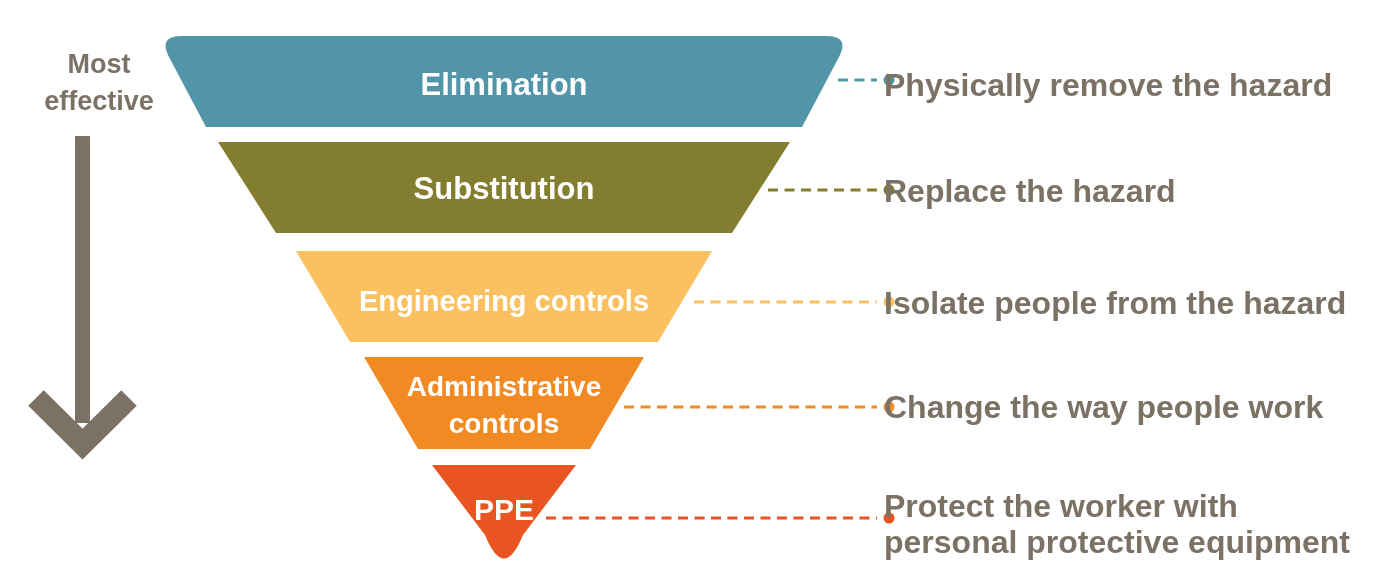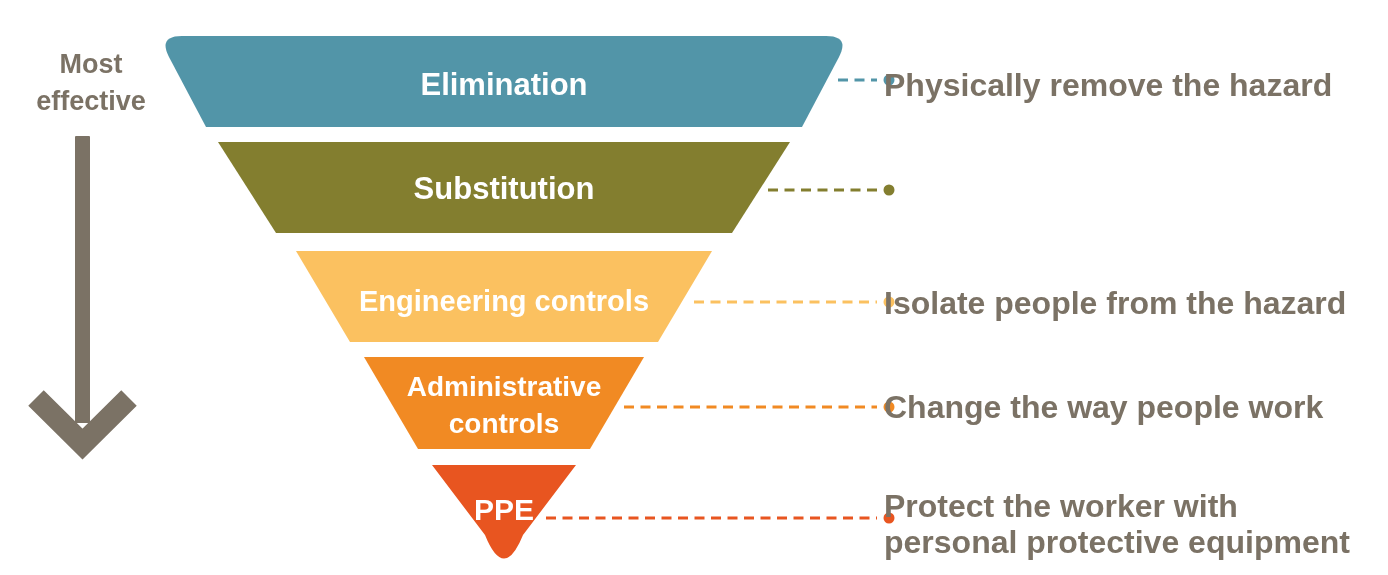--- a/index.html
+++ b/index.html
@@ -2,21 +2,21 @@
 <html><head>
 <meta charset="utf-8">
 <style>
   html,body { margin:0; padding:0; background:#ffffff; }
   .stage {
     position:relative; width:1388px; height:575px;
     background:#ffffff; overflow:hidden;
     font-family:"Liberation Sans", sans-serif;
   }
   .side-label {
-    position:absolute; left:16px; width:150px;
+    position:absolute; left:24px; width:150px;
     text-align:center; font-size:27px; font-weight:bold;
     color:#7B7265; line-height:37px;
   }
   .side-label.most  { top:46px; }
   .side-label.least { top:483px; }
   .desc {
     position:absolute; left:884px; transform:translateY(-50%);
     font-size:32px; font-weight:bold; color:#7B7265;
     white-space:nowrap; line-height:36px;
   }
@@ -64,20 +64,21 @@
 
     <path d="M 432 465 L 576 465 L 523 535 Q 504 582 485 535 Z" fill="#E85520"></path>
     <text class="band" x="504" y="520" font-size="30">PPE</text>
     <line x1="546" y1="518" x2="877" y2="518" stroke-width="3.2" stroke-dasharray="10 6.5" stroke="#E85520"></line>
     <circle cx="889" cy="518" r="5.5" fill="#E85520"></circle>
   </svg>
 
   
   <div class="desc" style="top:85px">Physically remove the hazard</div>
 
+  <div class="desc" style="top:191px">Replace the hazard</div>
 
   <div class="desc" style="top:407px">Change the way people work</div>
 
   <div class="desc" style="top:303px">Isolate people from the hazard</div>
 
   <div class="desc wrap" style="top:524px">Protect the worker with personal protective equipment</div>
 
 </div>
 
 </body></html>

